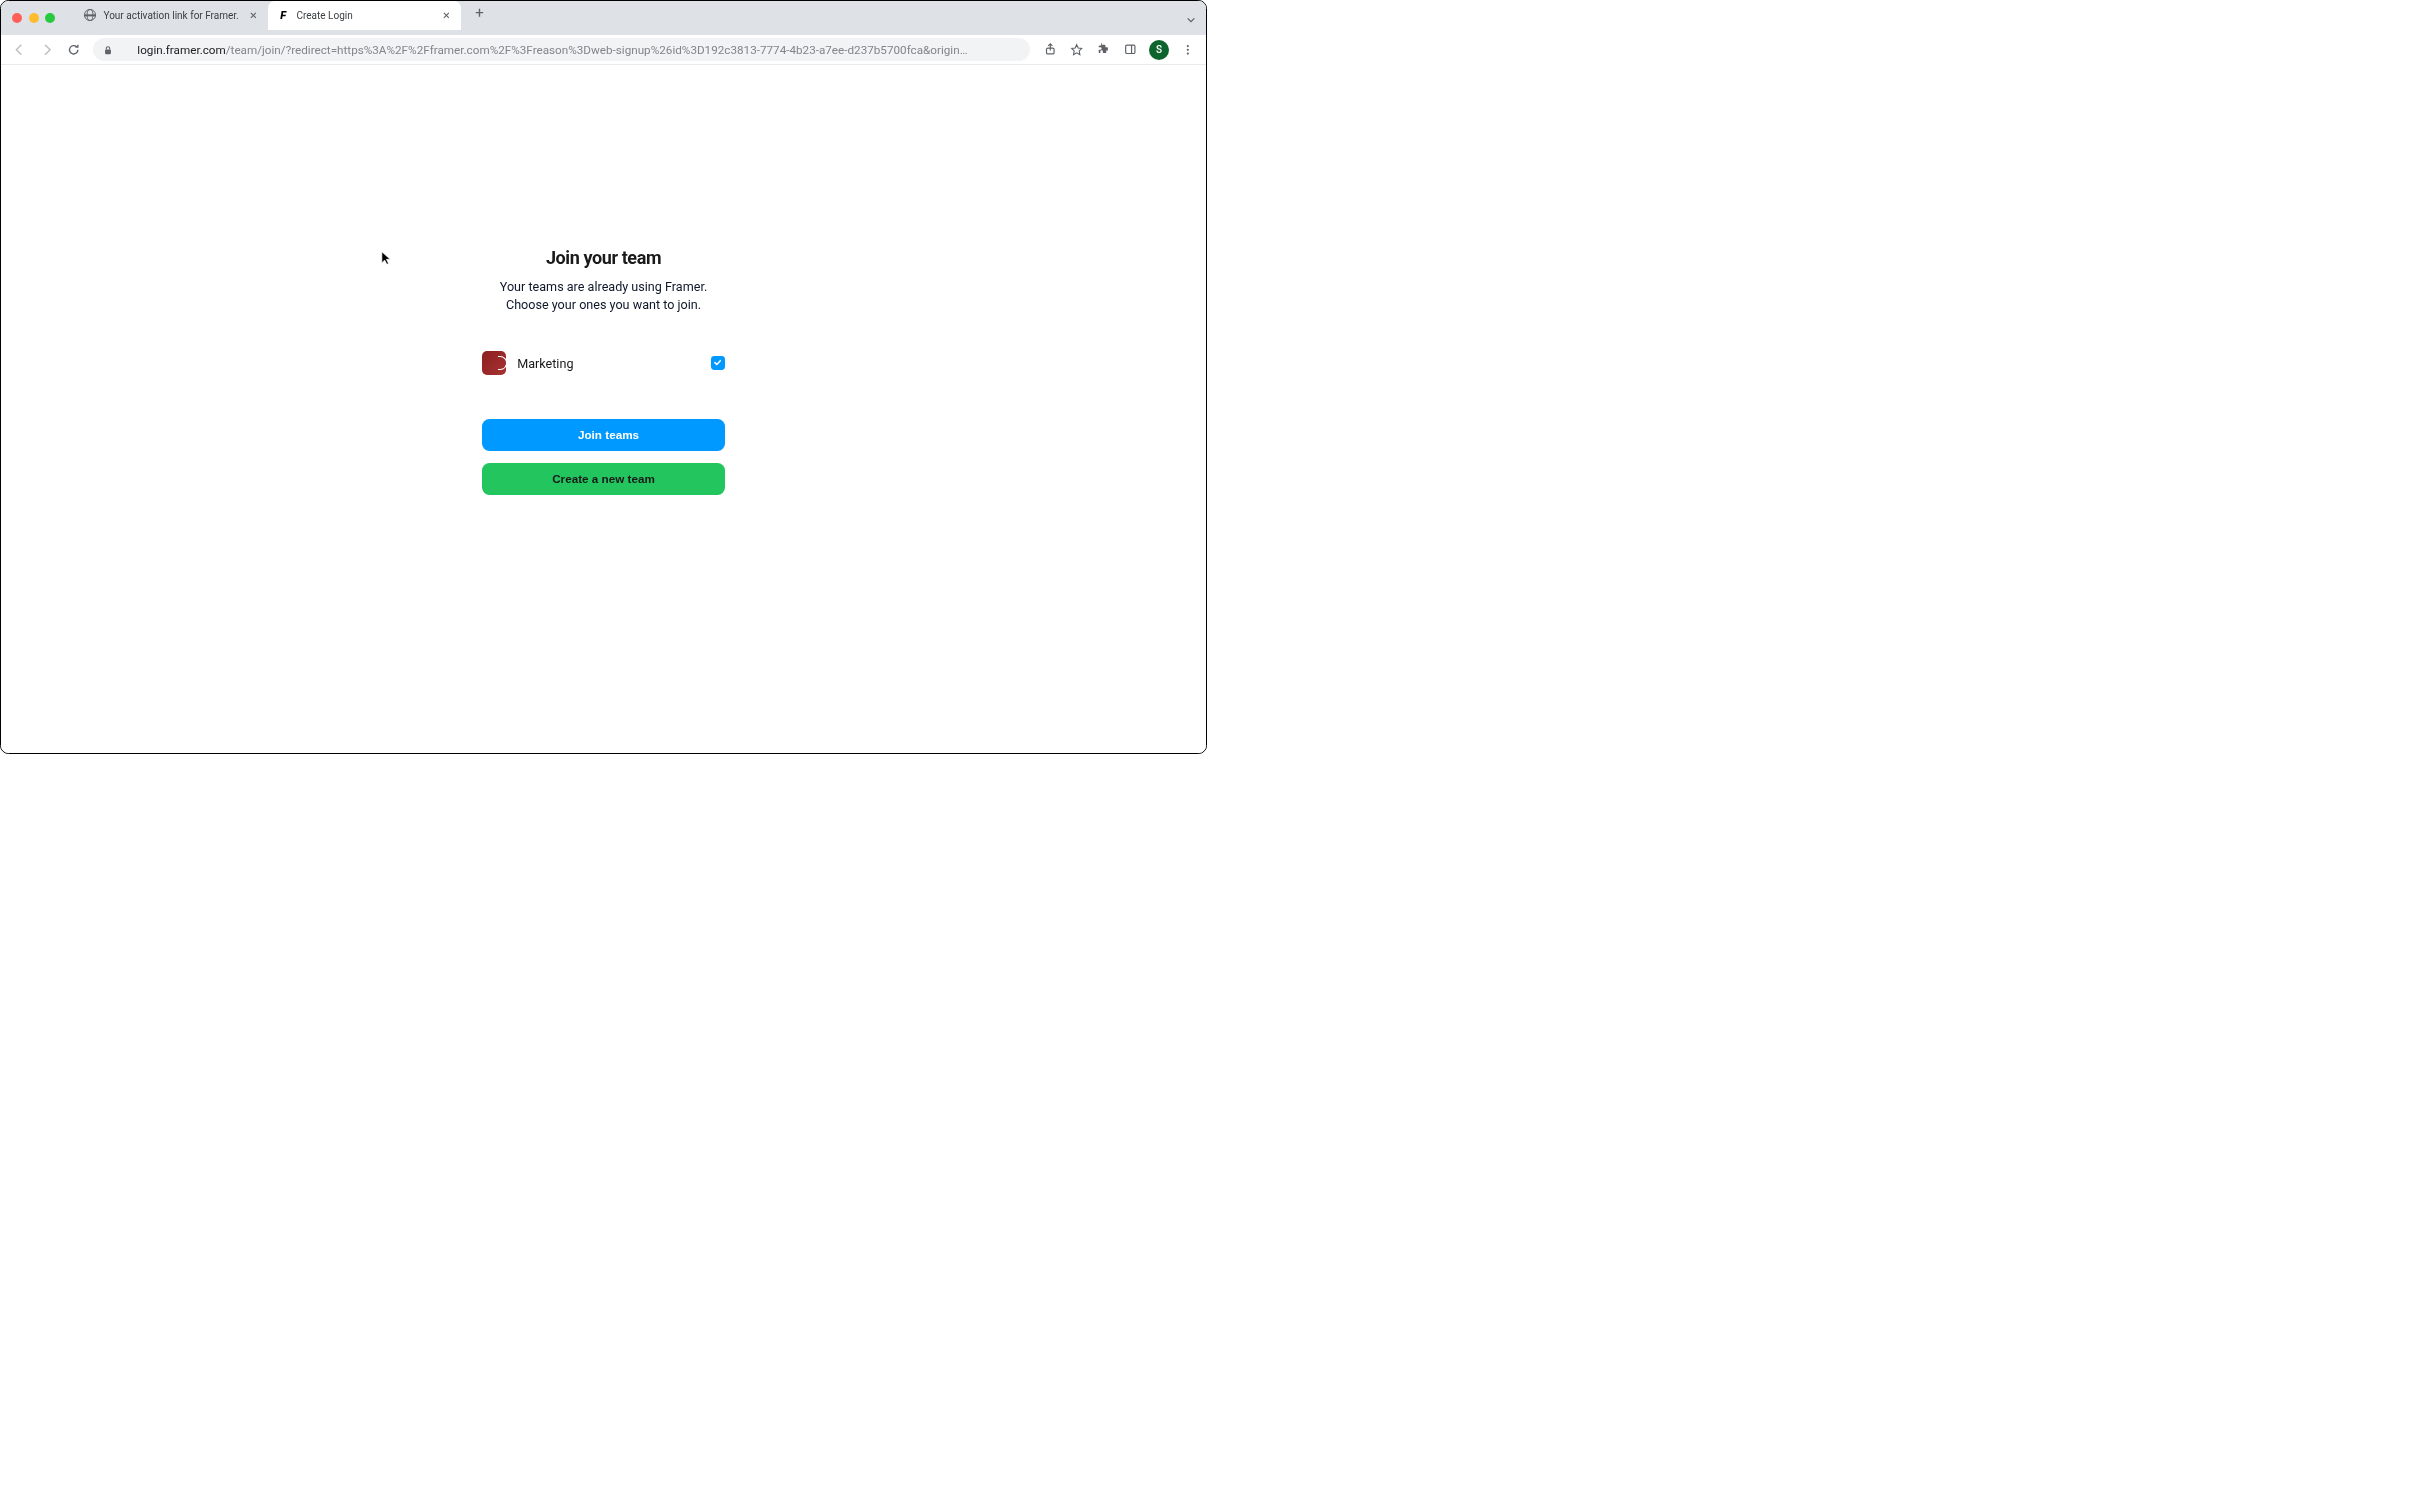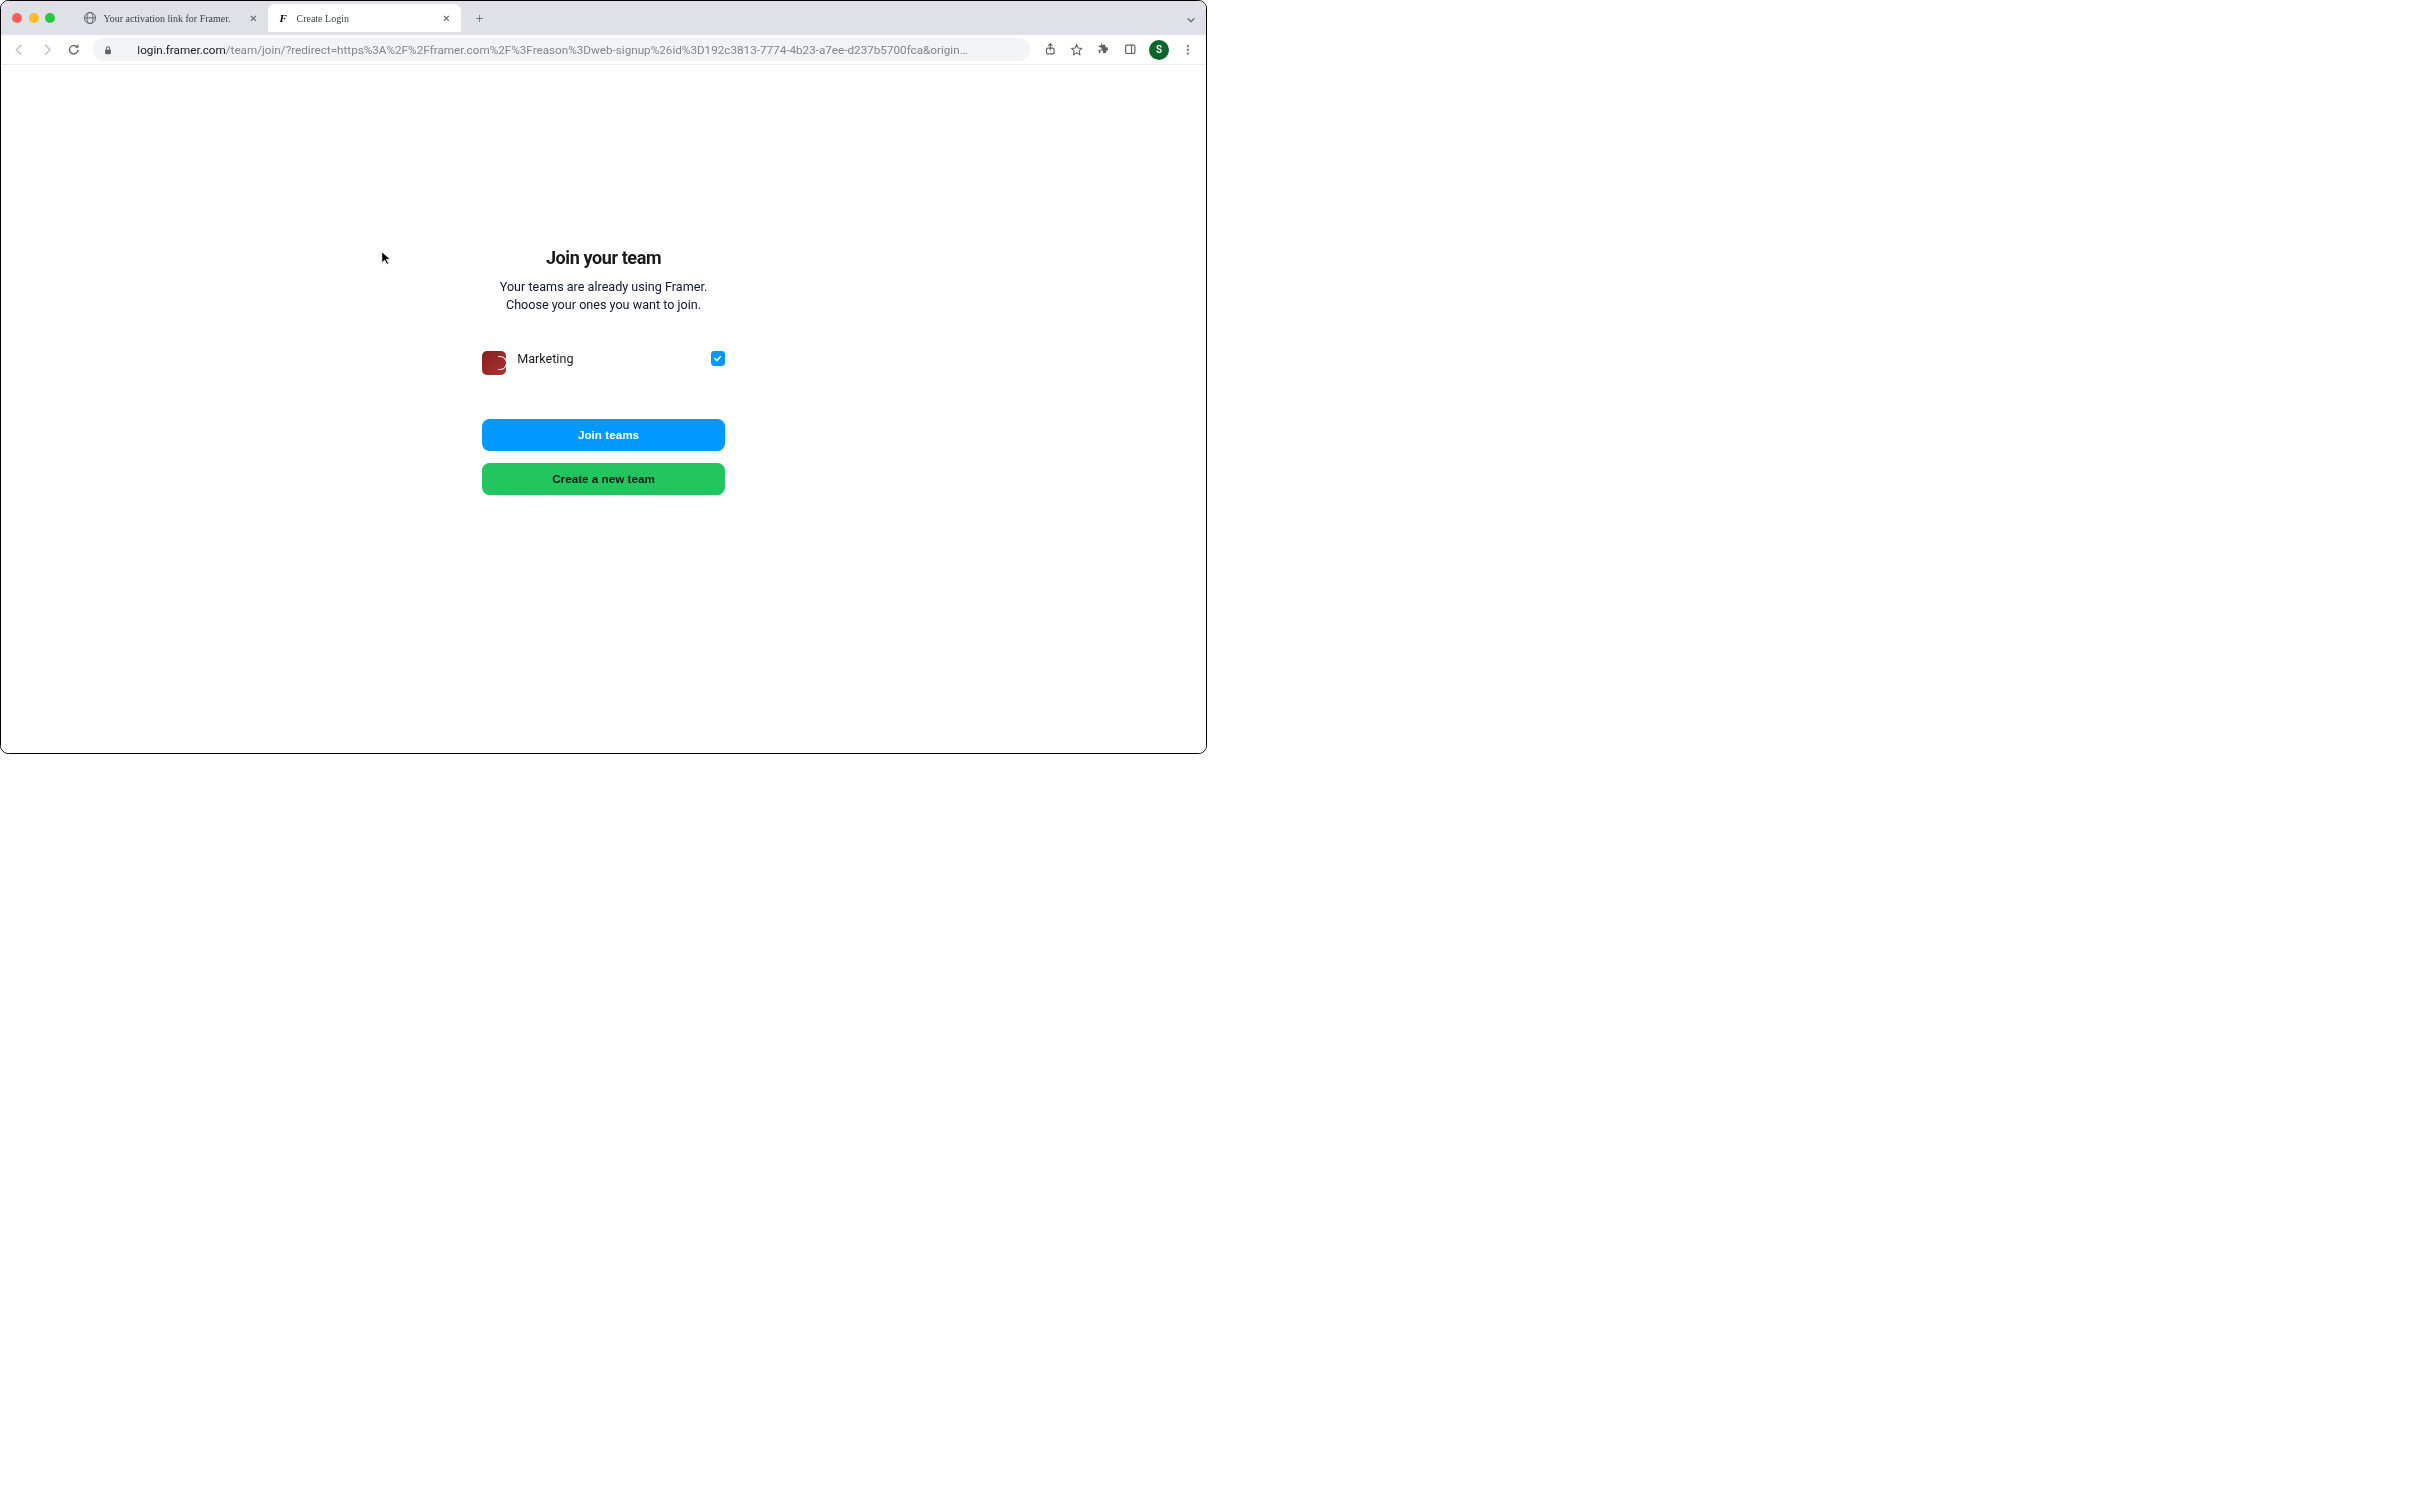--- a/index.html
+++ b/index.html
@@ -42,23 +42,22 @@
       border-radius: 50%;
     }
     
     .tl-red { background: #ff5f57; }
     .tl-yellow { background: #febc2e; }
     .tl-green { background: #28c840; }
     
     .tabs-container {
       display: flex;
       margin-left: 74px;
-      align-items: center;
+      align-items: flex-start;
       height: 100%;
-      font-family: Liberation Serif, serif;
     }
     
     .tab {
       height: 28.5px;
       width: 193px;
       display: flex;
       align-items: center;
       padding: 0 8.4px;
       font-size: 10px;
       color: #3c4043;
@@ -236,21 +235,21 @@
       font-size: 12.6px;
       color: #0f172a;
       text-align: center;
       line-height: 1.45;
       margin-bottom: 37px;
     }
     
     .team-row {
       width: 100%;
       display: flex;
-      align-items: flex-start;
+      align-items: center;
       gap: 11.7px;
       margin-bottom: 44px;
     }
     
     .team-avatar {
       width: 23.5px;
       height: 23.5px;
       border-radius: 5px;
       background: linear-gradient(135deg, #8b1f1f, #a83232);
       position: relative;

